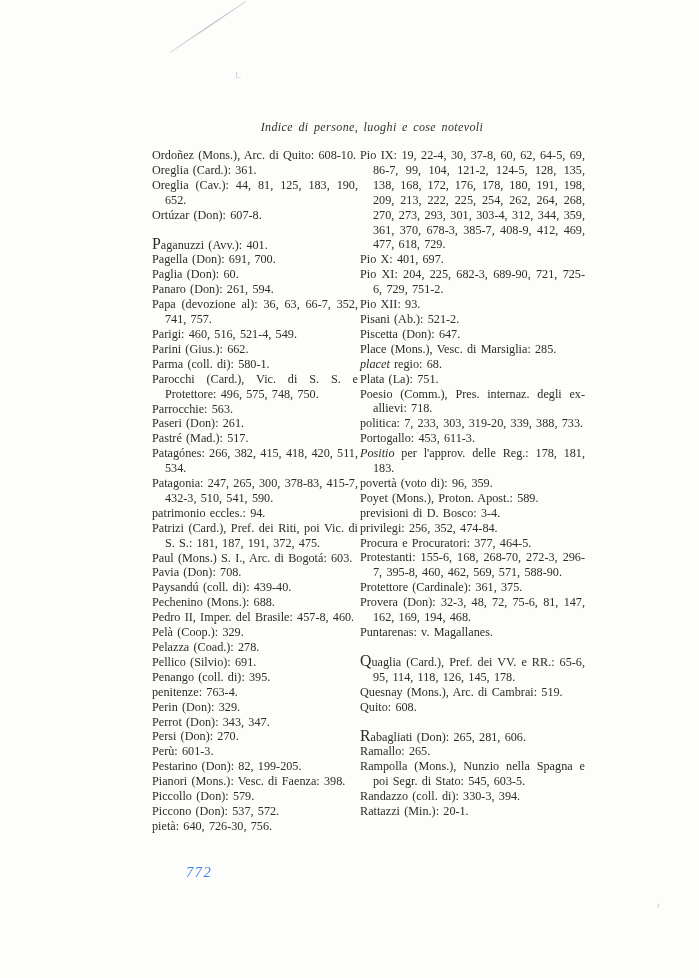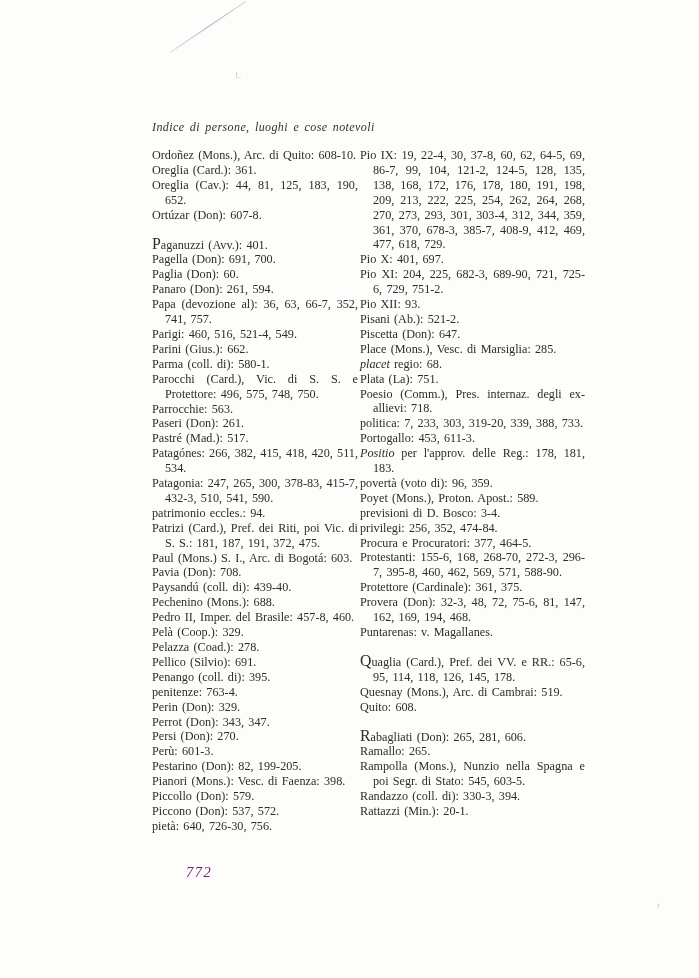--- a/index.html
+++ b/index.html
@@ -11,20 +11,21 @@
   .page {
     position: relative;
     width: 699px; height: 978px;
     background: #fdfdfc;
     overflow: hidden;
     color: #2e2c29;
   }
   .running-head {
     position: absolute;
     left: 152px; top: 120px; width: 440px;
+    text-align: center;
     font-style: italic;
     font-size: 12px;
     letter-spacing: 0.4px;
     word-spacing: 2px;
     color: #343128;
   }
   .columns {
     position: absolute;
     left: 152px; top: 148px; width: 442px;
     display: flex;
@@ -50,21 +51,21 @@
     font-size: 15.8px;
     line-height: 0;
   }
   .entry em { font-style: italic; }
   .folio {
     position: absolute;
     left: 186px; top: 864px;
     font-style: italic;
     font-size: 14.5px;
     letter-spacing: 1.5px;
-    color: #701a75;
+    color: #3b82f6;
   }
   .crease {
     position: absolute;
     left: 170px; top: 52px;
     width: 92px; height: 1px;
     background: linear-gradient(90deg, #d8d8d8, #9a9a9a 55%, #c7c7c7);
     transform: rotate(-34deg);
     transform-origin: left center;
     opacity: 0.75;
   }

